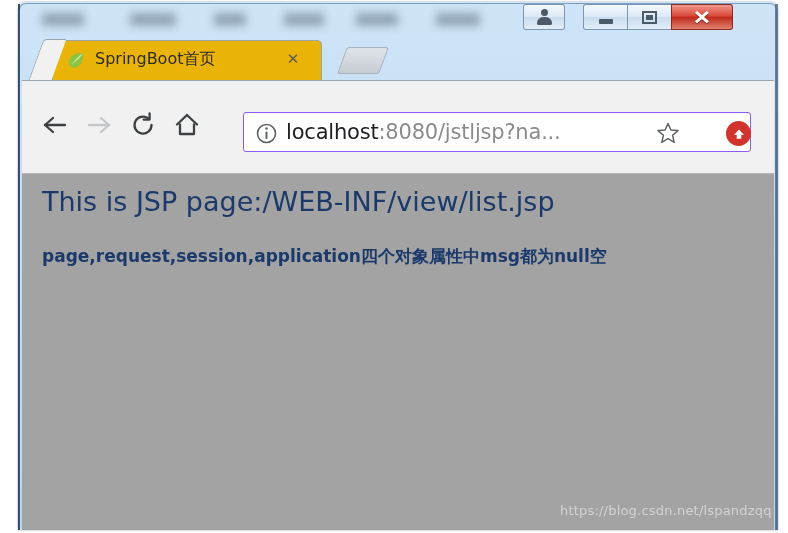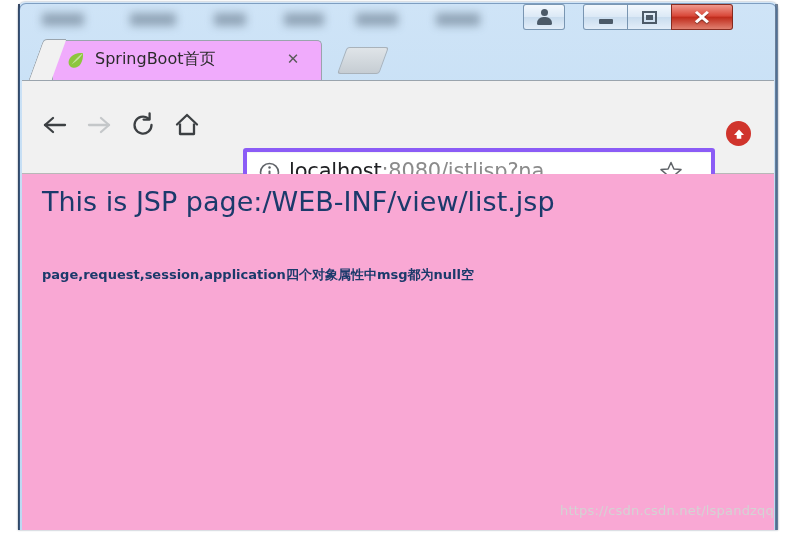--- a/index.html
+++ b/index.html
@@ -85,21 +85,21 @@
     color: #ffffff; font-size: 19px; font-weight: bold; line-height: 1;
     font-family: "Liberation Serif", serif;
     text-shadow: 0 1px 1px rgba(0,0,0,.45);
     transform: scaleX(1.15);
   }
 
   
   .tab {
     position: absolute; left: 52px; top: 40px;
     width: 270px; height: 40px;
-    background: #f0abfc;
+    background: #eab308;
     border: 1px solid #9aa4ad;
     border-bottom: none;
     border-radius: 5px 5px 0 0;
     transform: skewX(0deg);
   }
   .tab::before {
     content:""; position:absolute; left:-17px; bottom:0; width:22px; height:40px;
     background:#f1f1f1; border-left:1px solid #9aa4ad; border-top:1px solid #9aa4ad;
     transform: skewX(-20deg); border-radius: 4px 0 0 0;
   }
@@ -141,26 +141,25 @@
     width: 34px; height: 34px;
     display:flex; align-items:center; justify-content:center;
   }
   .nav-back    { left: 38px; }
   .nav-forward { left: 82px; }
   .nav-reload  { left: 126px; }
   .nav-home    { left: 170px; }
 
   .omnibox {
     position: absolute; left: 243px; top: 112px;
-    width: 472px; height: 40px;
+    width: 508px; height: 40px;
     background: #ffffff;
-    border: 4px solid #8b5cf6;
+    border: 1px solid #8b5cf6;
     border-radius: 3px;
     box-shadow: inset 0 1px 1px rgba(0,0,0,.05);
-    margin-top: 36px;
   }
   .info-icon { position: absolute; left: 12px; top: 10px; }
   .url-text {
     position: absolute; left: 42px; top: 7px;
     font-size: 21px; white-space: nowrap;
     font-family: "DejaVu Sans", "Liberation Sans", sans-serif;
     letter-spacing: -0.2px;
   }
   .url-host { color: #202124; }
   .url-rest { color: #8b8b8b; }
@@ -170,34 +169,34 @@
     position: absolute; left: 726px; top: 121px;
     width: 25px; height: 25px; border-radius: 50%;
     background: #d0342c;
     display:flex; align-items:center; justify-content:center;
   }
 
   
   .page {
     position: absolute; left: 22px; top: 174px;
     width: 752px; height: 356px;
-    background: #f9a8d4;
+    background: #a3a3a3;
     overflow: hidden;
   }
   .content {
     position: absolute; left: 20px; top: 10px; right: 14px;
   }
   .jsp-line {
     font-size: 27px; color: #1b3a6b;
     font-family: "DejaVu Sans", "Liberation Sans", sans-serif;
     line-height: 36px; white-space: pre;
   }
   .bold-block {
-    margin-top: 42px;
-    font-size: 13px; font-weight: bold; color: #1b3a6b;
+    margin-top: 23px;
+    font-size: 17px; font-weight: bold; color: #1b3a6b;
     font-family: "DejaVu Sans", "Liberation Sans", sans-serif;
     line-height: 26px;
     max-width: 630px;
     word-break: break-all;
   }
 
   
   .watermark {
     position: absolute; left: 560px; top: 503px;
     font-size: 13px; color: #d3d3d3;
@@ -307,15 +306,15 @@
     </svg>
   </div>
 
   <div class="page">
     <div class="content">
       <div class="jsp-line">This is JSP page:/WEB-INF/view/list.jsp</div>
       <div class="bold-block">page,request,session,application四个对象属性中msg都为null空</div>
     </div>
   </div>
 
-  <div class="watermark">https://csdn.csdn.net/lspandzqq</div>
+  <div class="watermark">https://blog.csdn.net/lspandzqq</div>
 
 </div>
 
 </body></html>

